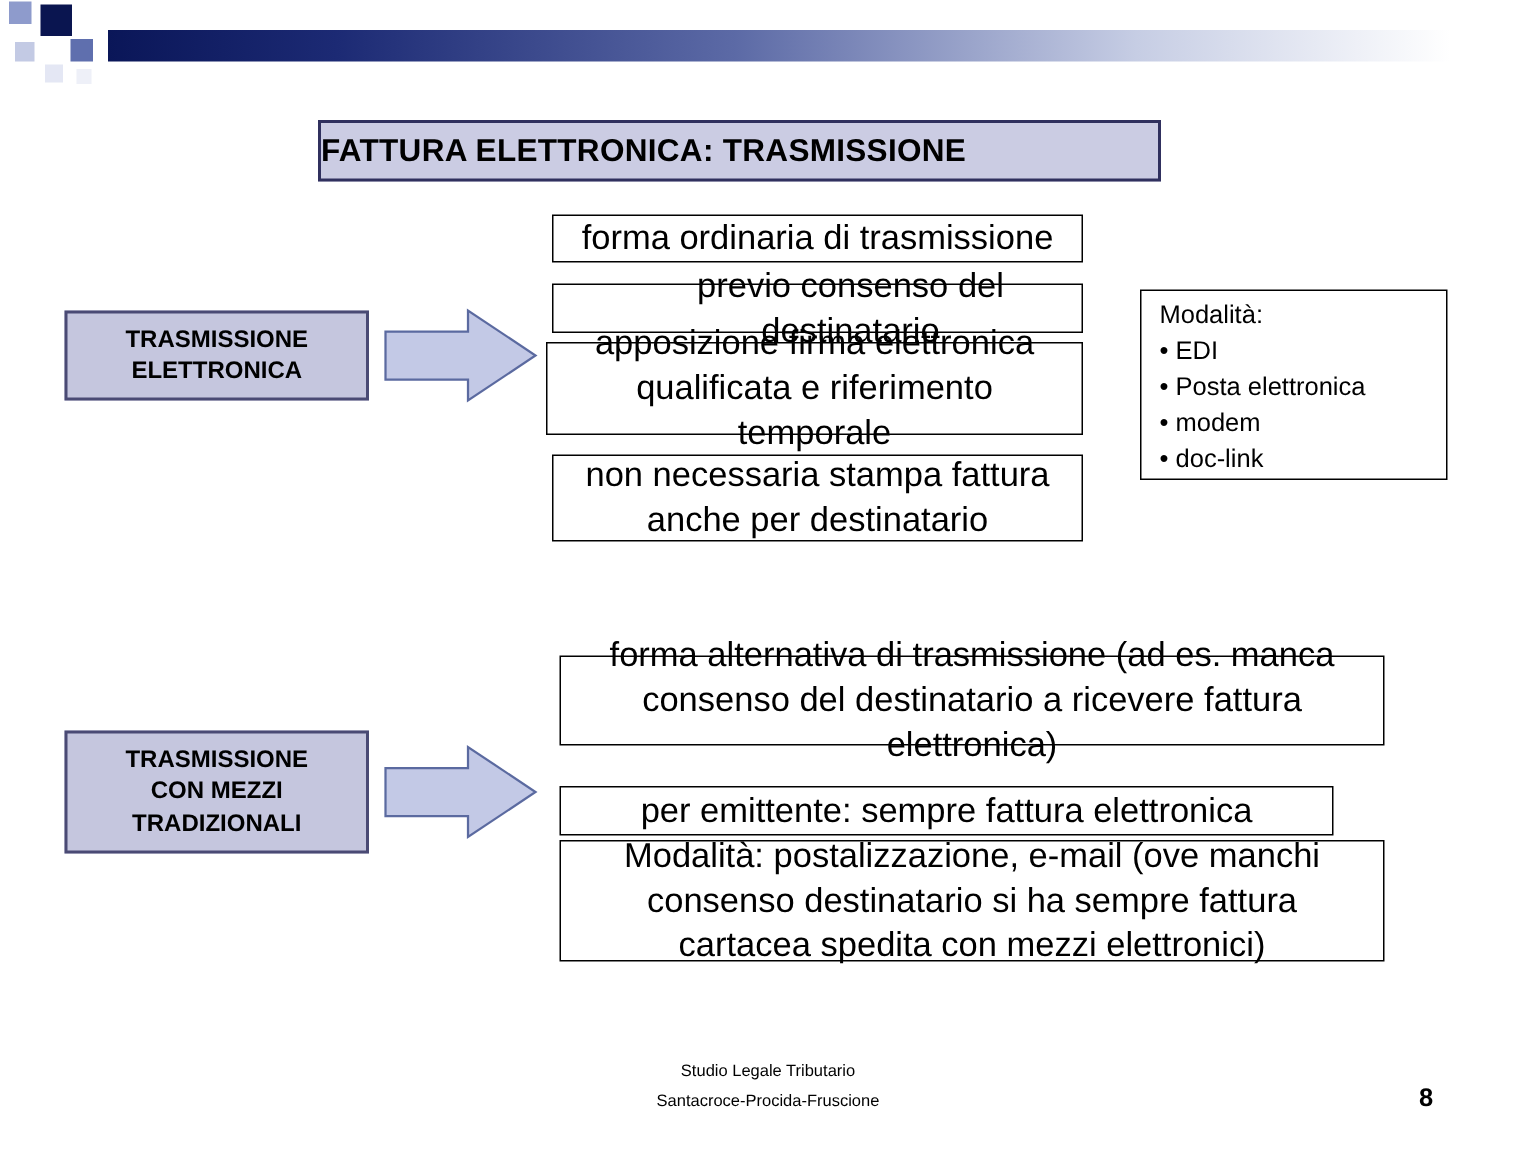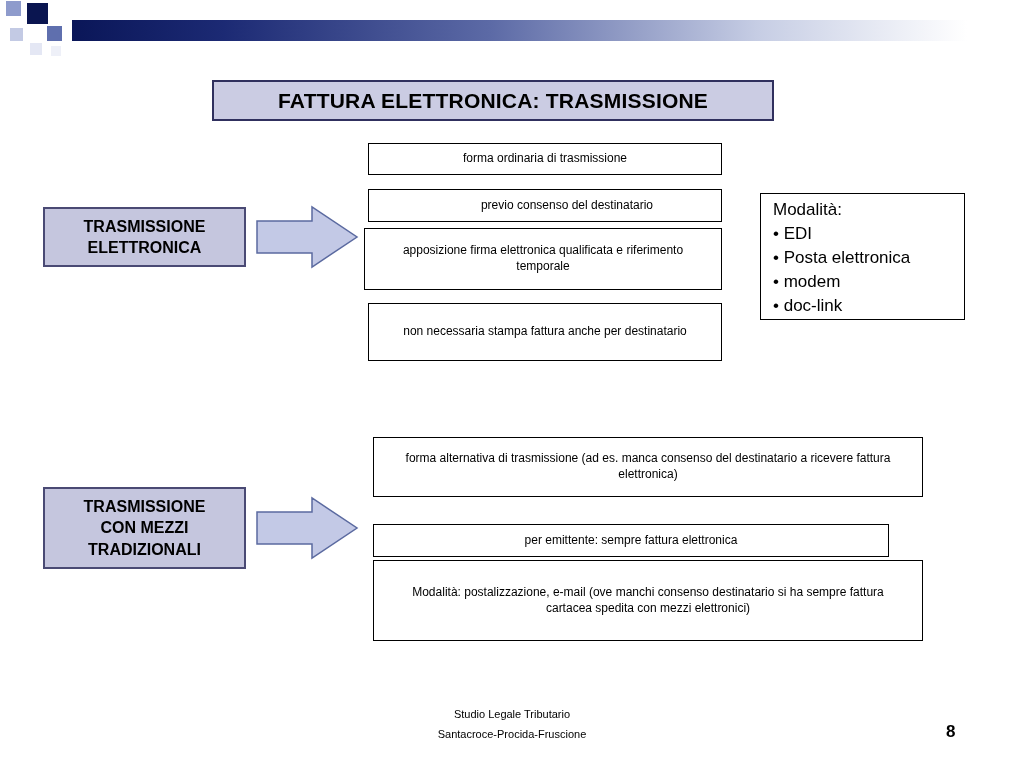--- a/index.html
+++ b/index.html
@@ -16,41 +16,41 @@
   .sq1 { left:6px;  top:1px;  width:15px; height:15px; background:#8e9bcc; }
   .sq2 { left:27px; top:3px;  width:21px; height:21px; background:#0a1550; }
   .sq3 { left:10px; top:28px; width:13px; height:13px; background:#c3cae4; }
   .sq4 { left:47px; top:26px; width:15px; height:15px; background:#5f6fae; }
   .sq5 { left:30px; top:43px; width:12px; height:12px; background:#e4e7f4; }
   .sq6 { left:51px; top:46px; width:10px; height:10px; background:#eef0f8; }
   
   .title-box {
     position:absolute; left:212px; top:80px; width:558px; height:37px;
     background:#cbcce3; border:2px solid #30305e;
-    display:flex; align-items:center; justify-content:center;
+    display:flex; align-items:center; justify-content:flex-start;
     font-weight:bold; font-size:21px; letter-spacing:0.2px;
   }
   
   .src-box {
     position:absolute; left:43px; width:203px;
     background:#c5c6de; border:2px solid #4a4a74; box-sizing:border-box;
     display:flex; flex-direction:column; justify-content:center;
     font-weight:bold; font-size:16px; line-height:1.32; text-align:center;
   }
   .src-upper { top:207px; height:60px; }
   .src-lower { top:487px; height:82px; }
   
   .arrow { position:absolute; width:104px; height:66px; }
   .arrow-upper { left:256px; top:204px; }
   .arrow-lower { left:256px; top:495px; }
   
   .item-box {
     position:absolute; background:#ffffff; border:1px solid #000000; box-sizing:border-box;
     display:flex; align-items:center; justify-content:center;
-    text-align:center; font-size:12px; line-height:1.3;
+    text-align:center; font-size:23px; line-height:1.3;
   }
   .u1 { left:368px; top:143px; width:354px; height:32px; }
   .u2 { left:368px; top:189px; width:354px; height:33px;padding-left:44px; }
   .u3 { left:364px; top:228px; width:358px; height:62px; }
   .u4 { left:368px; top:303px; width:354px; height:58px; }
   .l1 { left:373px; top:437px; width:550px; height:60px; }
   .l2 { left:373px; top:513px; width:516px; height:33px;margin-top:11px; }
   .l3 { left:373px; top:560px; width:550px; height:81px; }
   .w310 { max-width:310px; }
   .w485 { max-width:485px; }

